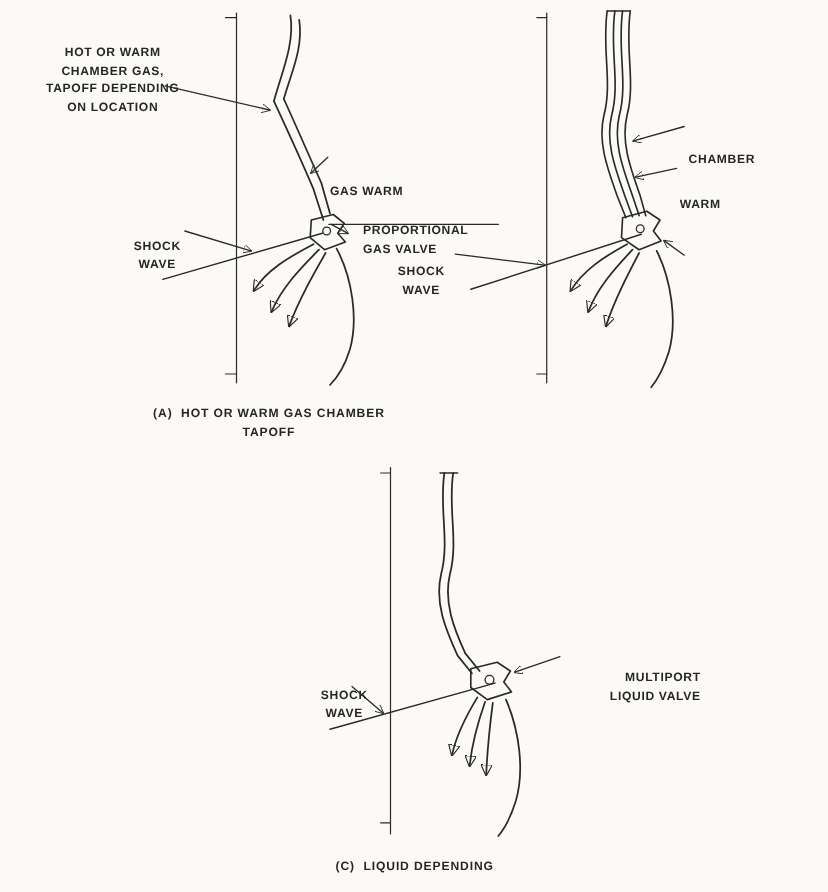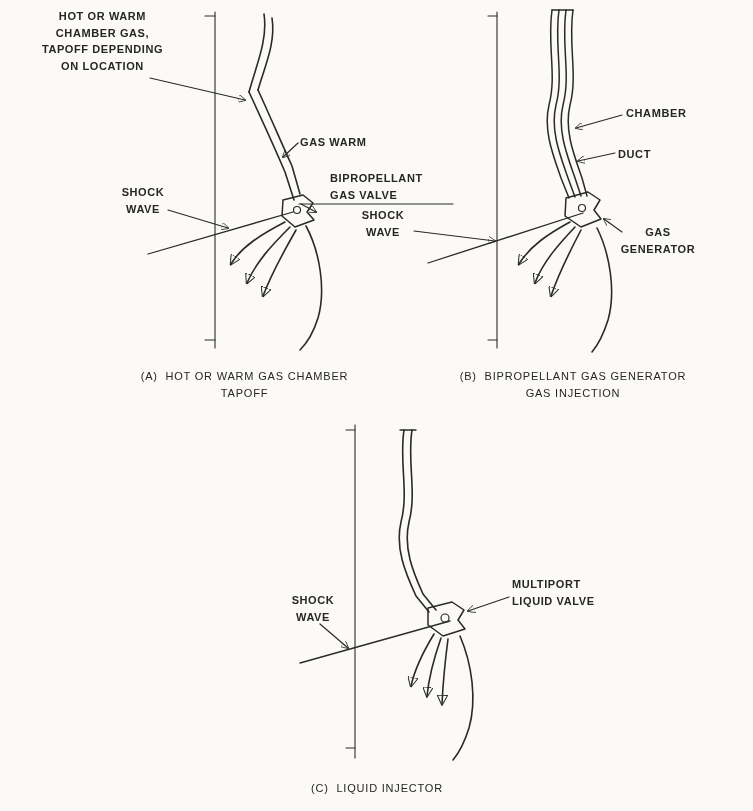--- a/index.html
+++ b/index.html
@@ -17,26 +17,27 @@
     fill:none; stroke:#2a2a2a; stroke-linecap:round; stroke-linejoin:round;
   }
   .lbl {
     position:absolute;
     font-size:11px;
     font-weight:700;
     letter-spacing:0.6px;
     line-height:1.5;
     white-space:pre-wrap;
     color:#262626;
+    margin-top:32px;
   }
   .center { text-align:center; }
   .caption {
     position:absolute;
     font-size:11px;
-    font-weight:400;
+    font-weight:700;
     letter-spacing:0.8px;
     line-height:1.5;
     white-space:pre-wrap;
     text-align:center;
     color:#262626;
   }
 </style>
 </head>
 <body>
 
@@ -131,33 +132,29 @@
     </g>
   </svg>
 
   <div class="lbl center" style="left:10px; top:8px; width:185px;">HOT OR WARM
 CHAMBER GAS,
 TAPOFF DEPENDING
 ON LOCATION</div>
   <div class="lbl" style="left:300px; top:134px;">GAS WARM</div>
   <div class="lbl center" style="left:112px; top:184px; width:62px;">SHOCK
 WAVE</div>
-  <div class="lbl" style="left:330px; top:170px; width:130px;">BIPROPELLANT
+  <div class="lbl" style="left:330px; top:170px; width:130px;">PROPORTIONAL
 GAS VALVE</div>
   <div class="caption" style="left:112px; top:368px; width:265px;">(A)  HOT OR WARM GAS CHAMBER
 TAPOFF</div>
 
   <div class="lbl" style="left:626px; top:105px;">CHAMBER</div>
-  <div class="lbl" style="left:618px; top:146px;">DUCT</div>
+  <div class="lbl" style="left:618px; top:146px;">WARM</div>
   <div class="lbl center" style="left:352px; top:207px; width:62px;">SHOCK
 WAVE</div>
-  <div class="lbl center" style="left:608px; top:224px; width:100px;">GAS
-GENERATOR</div>
-  <div class="caption" style="left:428px; top:368px; width:290px;">(B)  BIPROPELLANT GAS GENERATOR
-GAS INJECTION</div>
 
   <div class="lbl center" style="left:282px; top:592px; width:62px;">SHOCK
 WAVE</div>
-  <div class="lbl" style="left:512px; top:576px; width:125px;">MULTIPORT
+  <div class="lbl" style="left:512px; top:576px; width:125px;text-align:right;">MULTIPORT
 LIQUID VALVE</div>
-  <div class="caption" style="left:272px; top:780px; width:210px;">(C)  LIQUID INJECTOR</div>
+  <div class="caption" style="left:272px; top:780px; width:210px;">(C)  LIQUID DEPENDING</div>
 
 </div>
 
 </body></html>

